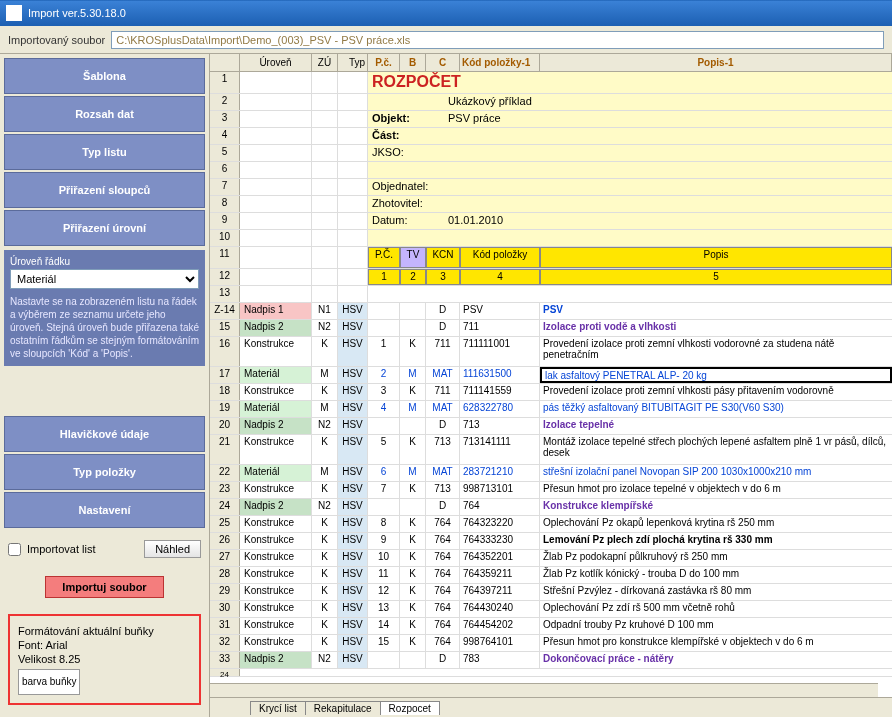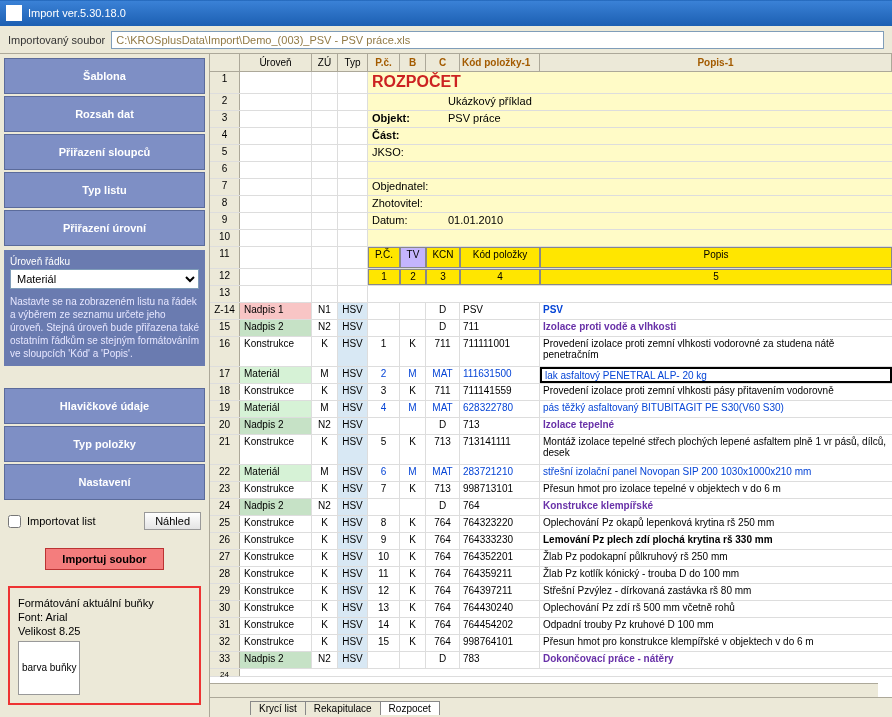--- a/index.html
+++ b/index.html
@@ -13,21 +13,21 @@
 .sidebar { width: 210px; min-width: 210px; background: #ece9d8; border-right: 1px solid #aca899; display: flex; flex-direction: column; padding: 4px; gap: 2px; }
 .side-btn { background: #7e8fc5; color: #fff; text-align: center; padding: 11px 0; border: 1px solid #5b6b9b; font-weight: bold; cursor: pointer; }
 .panel { background: #6a7bb0; color: #fff; padding: 6px; margin-top: 2px; }
 .panel .lbl { color: #fff; font-size: 10px; }
 .combo { width: 100%; height: 20px; border: 1px solid #7f9db9; background: #fff; color: #000; padding: 0 2px; margin-top: 2px; }
 .hint { color: #e6e6ff; font-size: 10px; margin-top: 6px; line-height: 13px; }
 .checkrow { display: flex; align-items: center; gap: 6px; margin: 10px 4px; }
 .btn { background: linear-gradient(#fff,#e4e4e4); border: 1px solid #999; padding: 2px 10px; cursor: pointer; }
 .big-btn { background: #f47d7d; border: 1px solid #b33; font-weight: bold; padding: 4px 16px; cursor: pointer; margin: 6px auto; display: block; }
 .infobox { border: 2px solid #e33; margin: 8px 4px; padding: 8px; font-size: 10px; line-height: 14px; }
-.swatch { border: 1px solid #999; background: #fff; padding: 19px 3px; display: inline-block; margin-top: 3px; font-size: 10px; }
+.swatch { border: 1px solid #999; background: #fff; padding: 5px 3px; display: inline-block; margin-top: 3px; font-size: 10px; }
 .grid { flex: 1; overflow: hidden; position: relative; background: #fff; }
 .ghead { display: flex; background: #ece9d8; border-bottom: 1px solid #aca899; }
 .gcell { border-right: 1px solid #aca899; padding: 3px 2px; font-size: 10px; text-align: center; }
 .ch { font-weight: normal; }
 .pch { color: #a35b00; font-weight: bold; }
 .rows { }
 .row { display: flex; border-bottom: 1px solid #ddd; height: 17px; align-items: stretch; }
 .rnum { width: 30px; min-width: 30px; background: #ece9d8; border-right: 1px solid #aca899; text-align: center; font-size: 10px; padding-top: 1px; }
 .c-level { width: 72px; min-width: 72px; border-right: 1px solid #ddd; padding: 1px 4px; font-size: 10px; overflow: hidden; }
 .c-zu { width: 26px; min-width: 26px; border-right: 1px solid #ddd; text-align: center; font-size: 10px; padding-top: 1px; }
@@ -55,22 +55,22 @@
 <div class="toolbar">
   <span class="label">Importovaný soubor</span>
   <div class="path">C:\KROSplusData\Import\Demo_(003)_PSV - PSV práce.xls</div>
 </div>
 
 <div class="main">
 
   <div class="sidebar">
     <div class="side-btn">Šablona</div>
     <div class="side-btn">Rozsah dat</div>
+    <div class="side-btn">Typ listu</div>
     <div class="side-btn">Přiřazení sloupců</div>
-    <div class="side-btn">Typ listu</div>
     <div class="side-btn">Přiřazení úrovní</div>
 
     <div class="panel" style="position:relative;">
       <div class="lbl">Úroveň řádku</div>
       <select class="combo">
         <option>Materiál</option>
       </select>
       <div class="hint">Nastavte se na zobrazeném listu na řádek a výběrem ze seznamu určete jeho úroveň. Stejná úroveň bude přiřazena také ostatním řádkům se stejným formátováním ve sloupcích 'Kód' a 'Popis'.</div>
     </div>
 
@@ -94,21 +94,21 @@
       <span class="swatch">barva buňky</span>
     </div>
   </div>
 
   <div class="grid">
 
     <div class="ghead">
       <div class="gcell" style="width:30px;"></div>
       <div class="gcell ch" style="width:72px;">Úroveň</div>
       <div class="gcell ch" style="width:26px;">ZÚ</div>
-      <div class="gcell ch" style="width:30px;">Typ</div>
+      <div class="gcell ch" style="width:30px;text-align:right;">Typ</div>
       <div class="gcell pch" style="width:32px;">P.č.</div>
       <div class="gcell pch" style="width:26px;">B</div>
       <div class="gcell pch" style="width:34px;">C</div>
       <div class="gcell pch" style="width:80px;text-align:left;">Kód položky-1</div>
       <div class="gcell pch" style="flex:1;">Popis-1</div>
     </div>
 
     <div class="rows" id="gridrows">
         <div class="row" style="height: 22px;">
           <div class="rnum">1</div>

